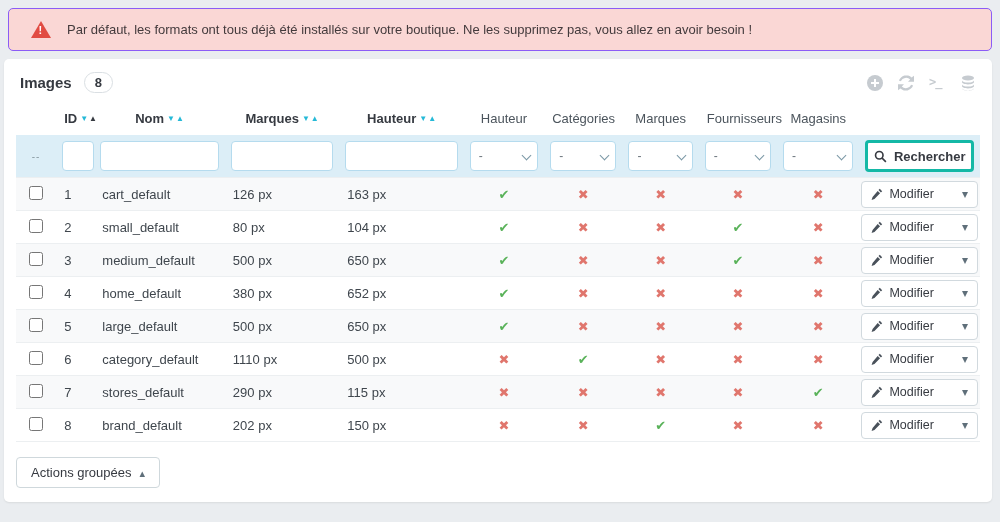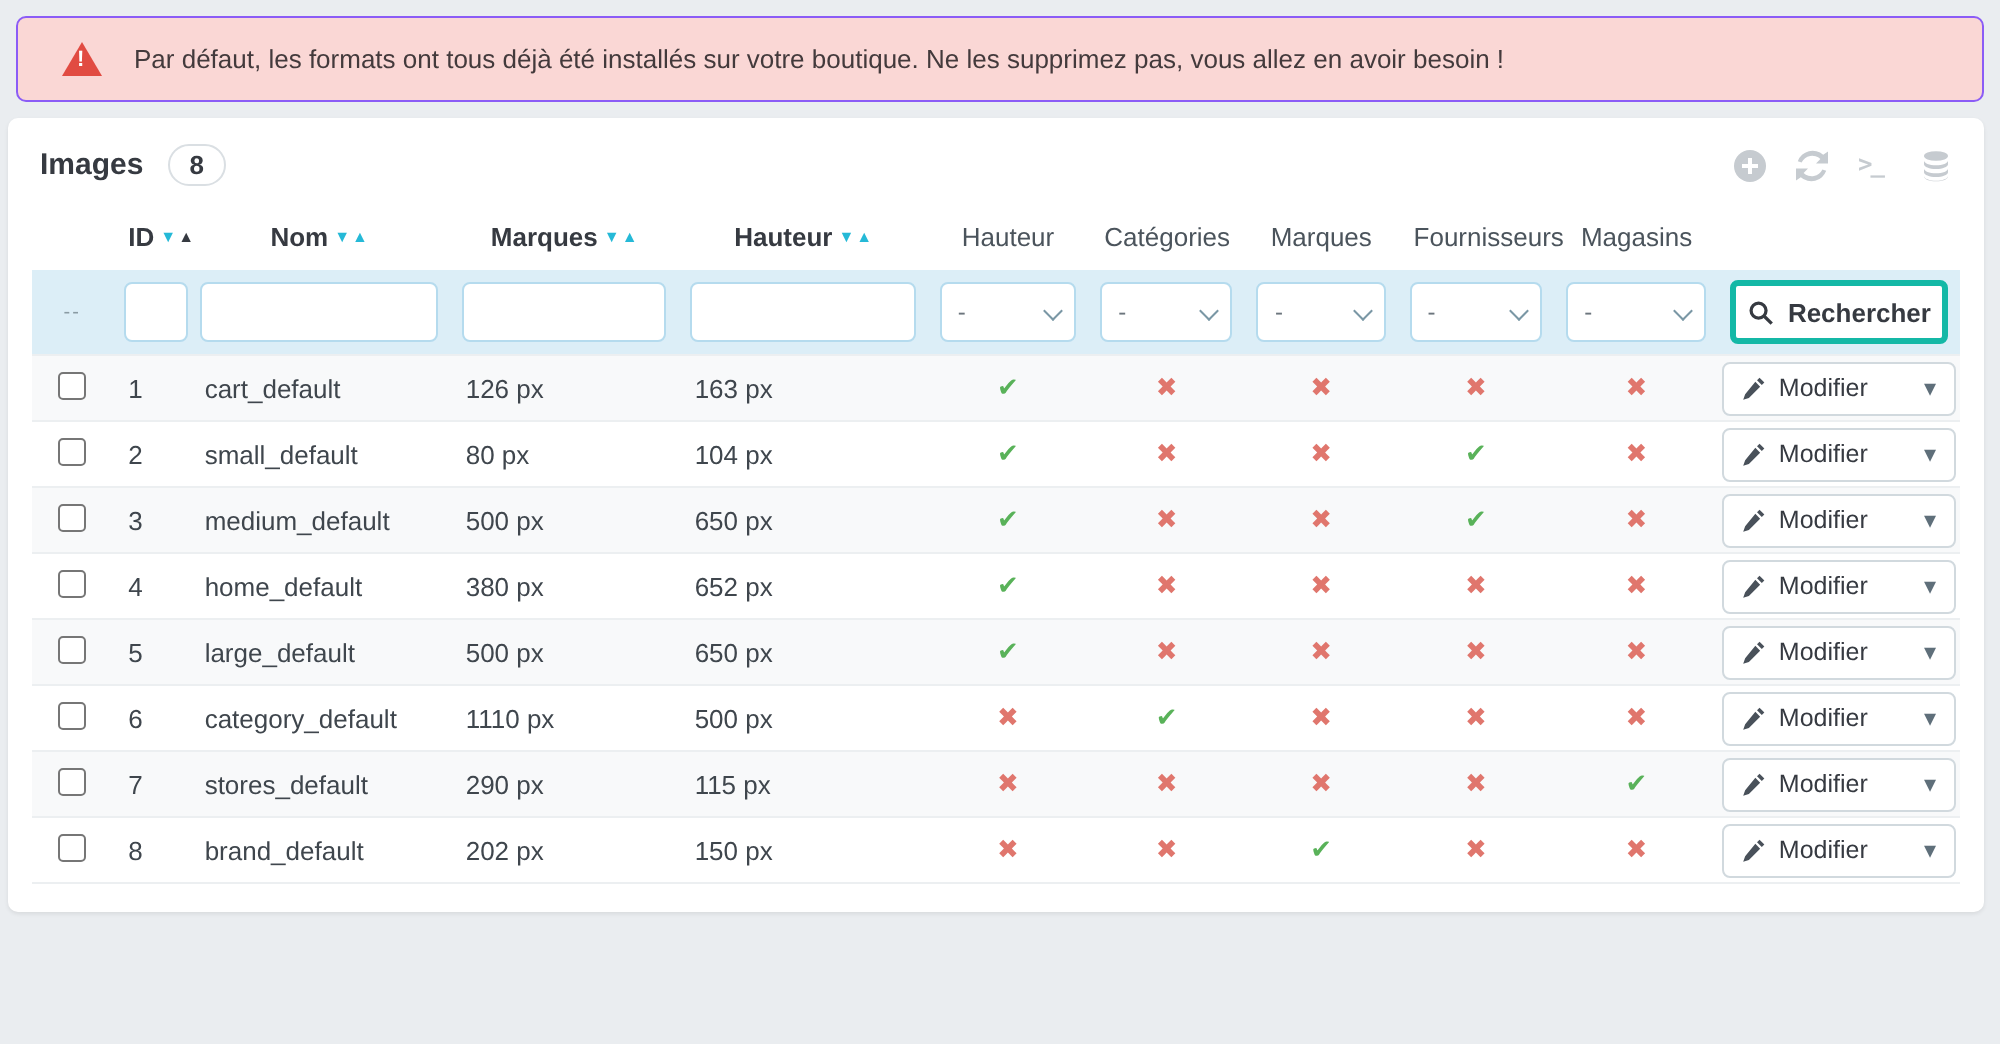--- a/index.html
+++ b/index.html
@@ -487,14 +487,20 @@
         </span>
         <span class="mod-label">Modifier</span>
         <span class="mod-caret"></span>
       </div>
     </td>
   </tr>
 </tbody>
     </table>
   </div>
 
+  <div class="panel-footer">
+    <button class="btn-bulk">
+      <span>Actions groupées</span>
+      <span class="bulk-caret"></span>
+    </button>
+  </div>
 
 </div>
 
 </body></html>

